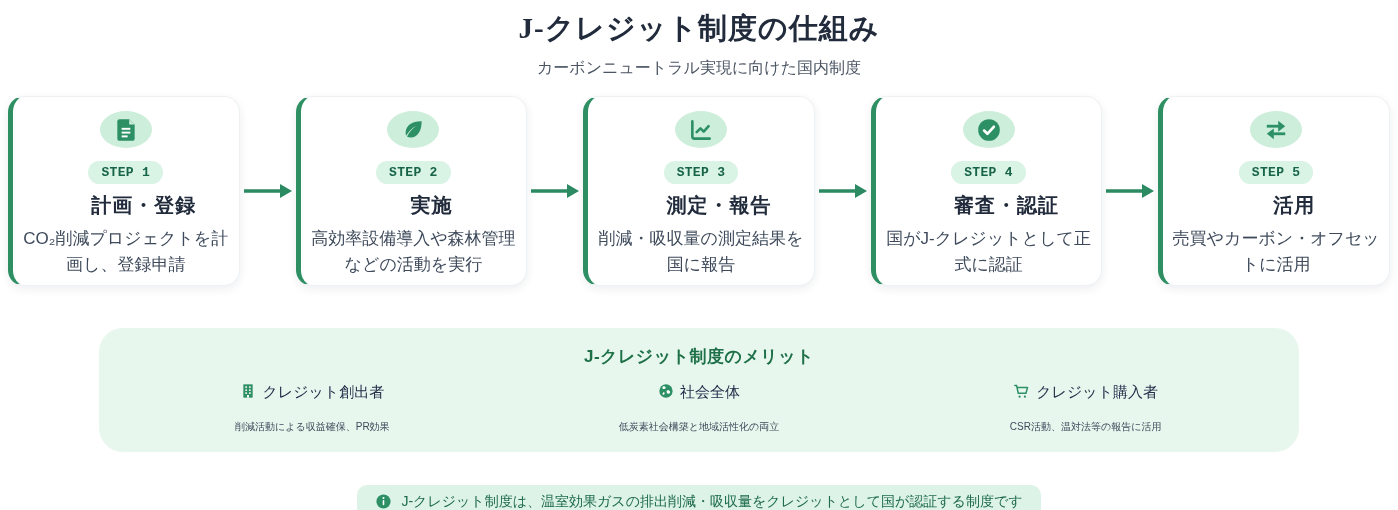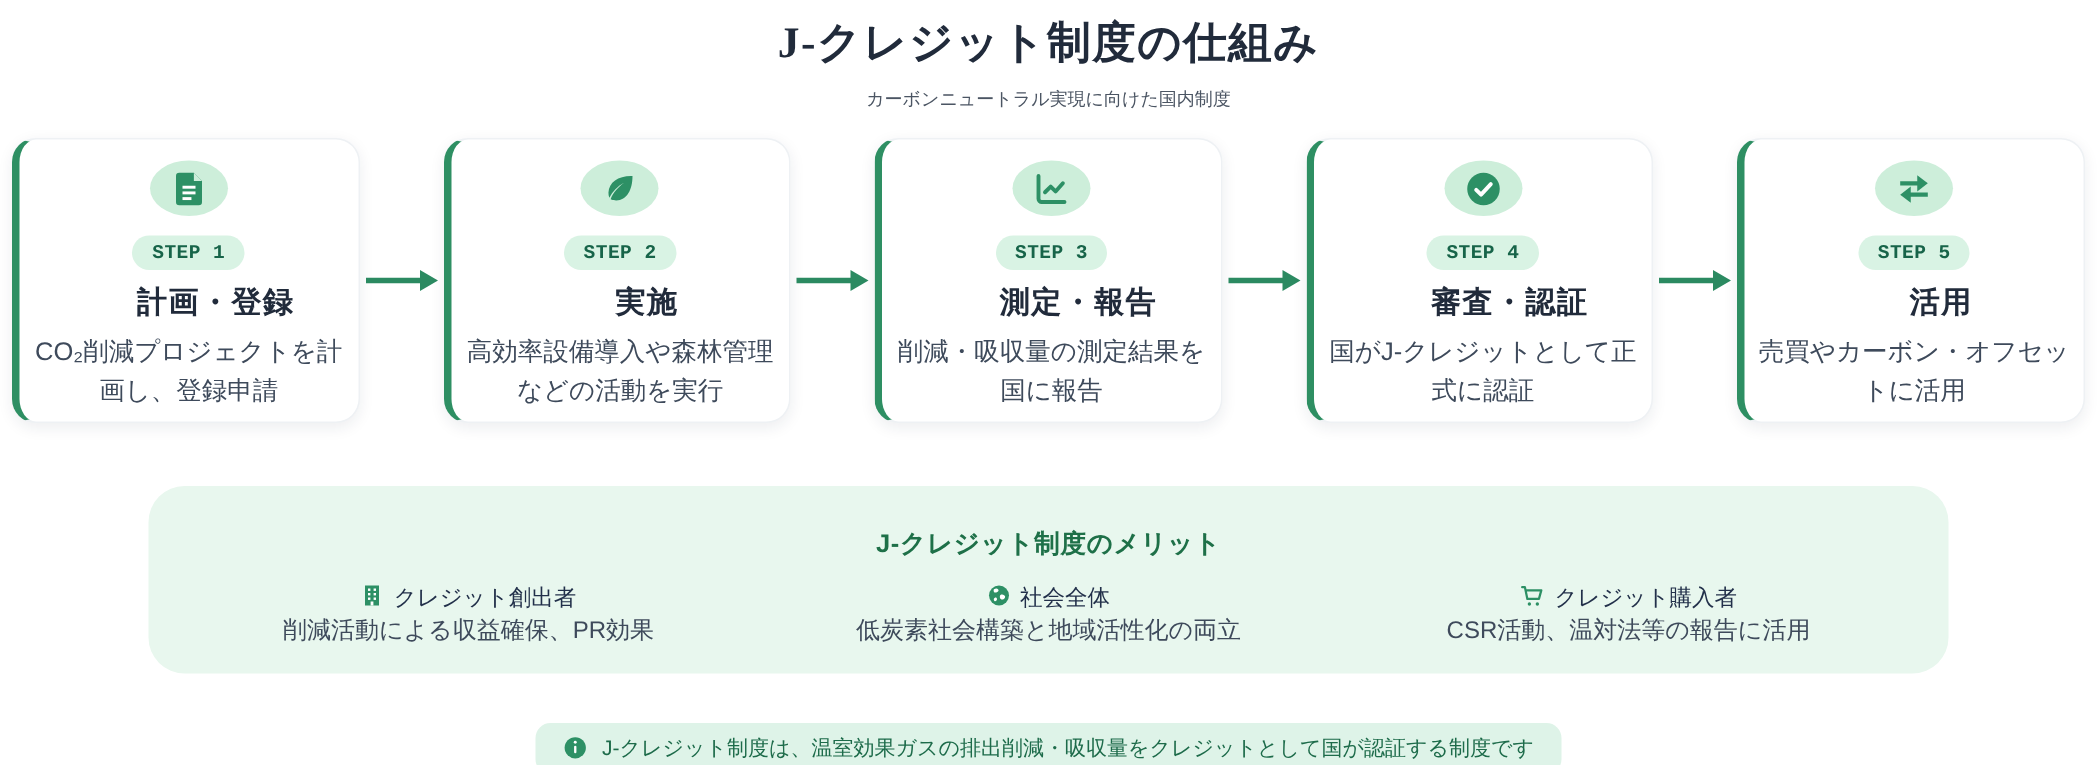--- a/index.html
+++ b/index.html
@@ -1,42 +1,42 @@
 <!DOCTYPE html>
 <html><head>
 <meta charset="utf-8">
 <style>
   * { margin:0; padding:0; box-sizing:border-box; }
   html,body { width:1398px; height:510px; background:#ffffff;
     font-family:"Liberation Sans","DejaVu Sans",sans-serif; color:#22304a; overflow:hidden; }
 
   .header { text-align:center; padding-top:9px; }
   .page-title { font-size:29px; font-weight:800; color:#212b3b; letter-spacing:1px;font-family:Liberation Serif, serif; }
-  .page-subtitle { font-size:12px; color:#4b5563; margin-top:9px; }
+  .page-subtitle { font-size:16px; color:#4b5563; margin-top:9px; }
 
   .steps-row { display:flex; align-items:stretch; padding:0 8px; margin-top:17px; height:190px; }
   .step-card { flex:1 1 0; background:#ffffff; border:1px solid #eef1f4; border-left:5px solid #2e8f63;
     border-radius:16px; box-shadow:0 3px 10px rgba(30,40,60,0.08);
     display:flex; flex-direction:column; align-items:center; text-align:center; padding:14px 8px 8px; }
   .arrow-cell { flex:0 0 56px; display:flex; align-items:center; justify-content:center; }
 
   .icon-circle { width:52px; height:52px; border-radius:50%; background:#cdeeda;
     display:flex; align-items:center; justify-content:center; }
   .step-badge { margin-top:13px; background:#d9f3e4; color:#176449; font-weight:bold;
     font-size:13px; padding:4px 13px; border-radius:999px; letter-spacing:.3px;font-family:Liberation Mono, monospace; }
   .step-title { margin-top:8px; font-size:20px; font-weight:800; color:#212b3b; letter-spacing:1px;padding-left:36px; }
   .step-desc { margin-top:7px; font-size:17px; color:#3e4a5b; line-height:1.5; max-width:214px; }
 
   .benefits { margin:42px auto 0; width:1200px; background:#e8f7ee; border-radius:24px;
-    padding:27px 20px 18px; text-align:center; }
+    padding:17px 20px 18px; text-align:center; }
   .benefits-title { font-size:17px; font-weight:800; color:#1e7048; letter-spacing:.5px; }
   .benefit-cols { display:grid; grid-template-columns:1fr 1fr 1fr; margin-top:15px; }
   .benefit-name { font-size:15px; font-weight:400; color:#22304a;
     display:flex; align-items:flex-start; justify-content:center; gap:6px; }
-  .benefit-desc { margin-top:2px; font-size:16px; color:#3e4a5b; }
+  .benefit-desc { margin-top:18px; font-size:10px; color:#3e4a5b; }
 
   .footnote-row { text-align:center; margin-top:33px; }
   .footnote-pill { display:inline-flex; align-items:flex-start; gap:9px; background:#def3e8;
     border-radius:10px; padding:8px 18px; font-size:14px; color:#1d6b4a; }
   svg { display:block; }
 </style>
 </head>
 <body>
 
 <div class="header">

